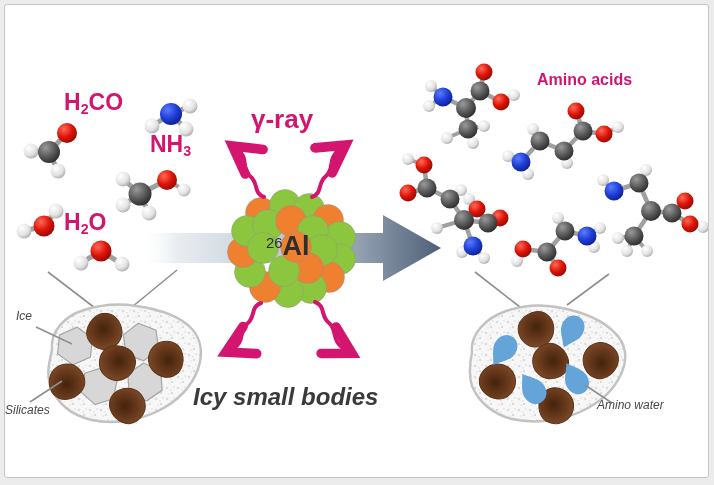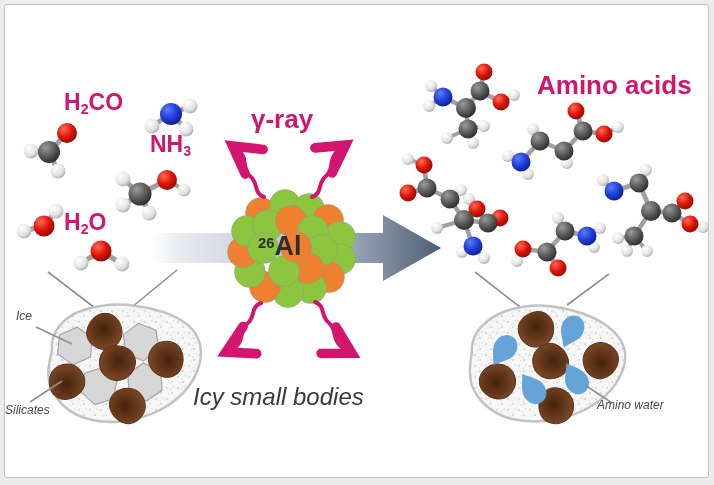--- a/index.html
+++ b/index.html
@@ -11,24 +11,24 @@
   html,body{margin:0;padding:0;background:#ececec;font-family:"Liberation Sans",sans-serif;}
   .stage{position:relative;width:714px;height:485px;overflow:hidden;background:#ececec;}
   .card{position:absolute;left:4px;top:4px;width:703px;height:472px;background:#ffffff;
         border:1px solid #c4c4c4;border-radius:3px;overflow:hidden;}
   .scene{position:absolute;left:-5px;top:-5px;width:714px;height:485px;}
   .scene > svg{position:absolute;left:0;top:0;}
   .lbl{position:absolute;white-space:nowrap;line-height:1;}
   .formula{color:var(--label-magenta);font-weight:bold;font-size:23px;}
   .formula sub{font-size:0.62em;vertical-align:-0.28em;font-weight:bold;}
   .gamma{color:var(--label-magenta);font-weight:bold;font-size:26px;}
-  .amino{color:var(--label-magenta);font-weight:bold;font-size:26px;}
+  .amino{color:var(--label-magenta);font-weight:bold;font-size:16px;}
   .al26{color:#2e2e2e;font-weight:bold;font-size:27px;}
-  .al26 sup{font-size:0.55em;vertical-align:0.45em;font-weight:bold;}
-  .icy{color:var(--dark-text);font-weight:normal;font-style:italic;font-size:24px;}
+  .al26 sup{font-size:0.55em;vertical-align:0.45em;font-weight:normal;margin-left:8px;}
+  .icy{color:var(--dark-text);font-weight:bold;font-style:italic;font-size:24px;}
   .small-note{color:var(--gray-text);font-style:italic;font-size:12px;}
   .bond{stroke:var(--bond-gray);stroke-linecap:round;}
   .aH{fill:url(#gradH);} .aC{fill:url(#gradC);} .aO{fill:url(#gradO);} .aN{fill:url(#gradN);}
   .squiggle{stroke:var(--label-magenta);stroke-width:4;fill:none;stroke-linecap:round;}
   .pointer-line{stroke:#8f8f8f;stroke-width:1.6;}
   .cluster-green{fill:var(--cluster-green,#8cc63e);}
   .cluster-orange{fill:var(--cluster-orange,#ef8030);}
   .cluster-sphere{stroke:#8a948f;stroke-opacity:.45;stroke-width:1;}
   .blob-body{fill:url(#speckle);stroke:#c2c2c2;stroke-width:2.4;}
   .hex{fill:#d7d7d7;stroke:#a5a5a5;stroke-width:1.2;}

